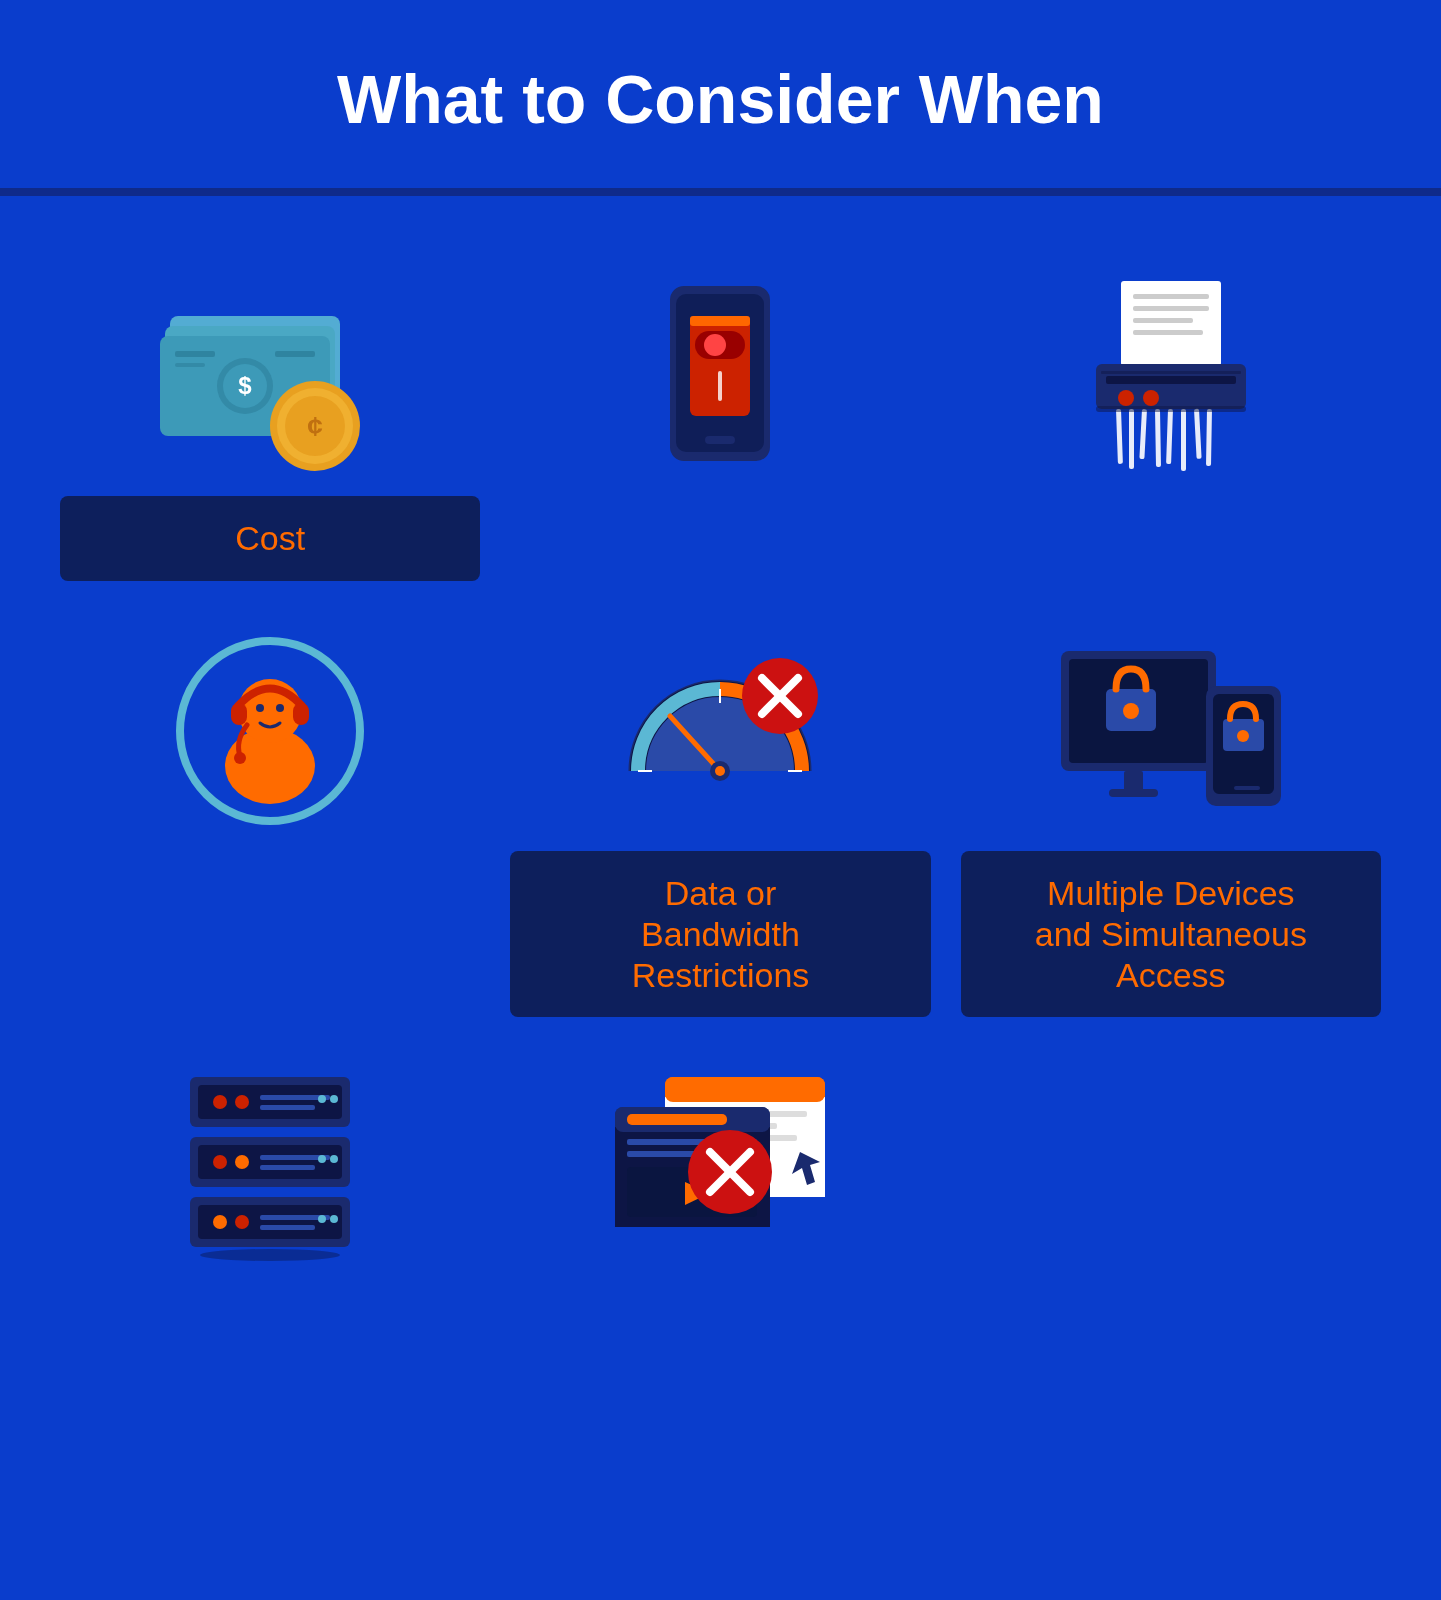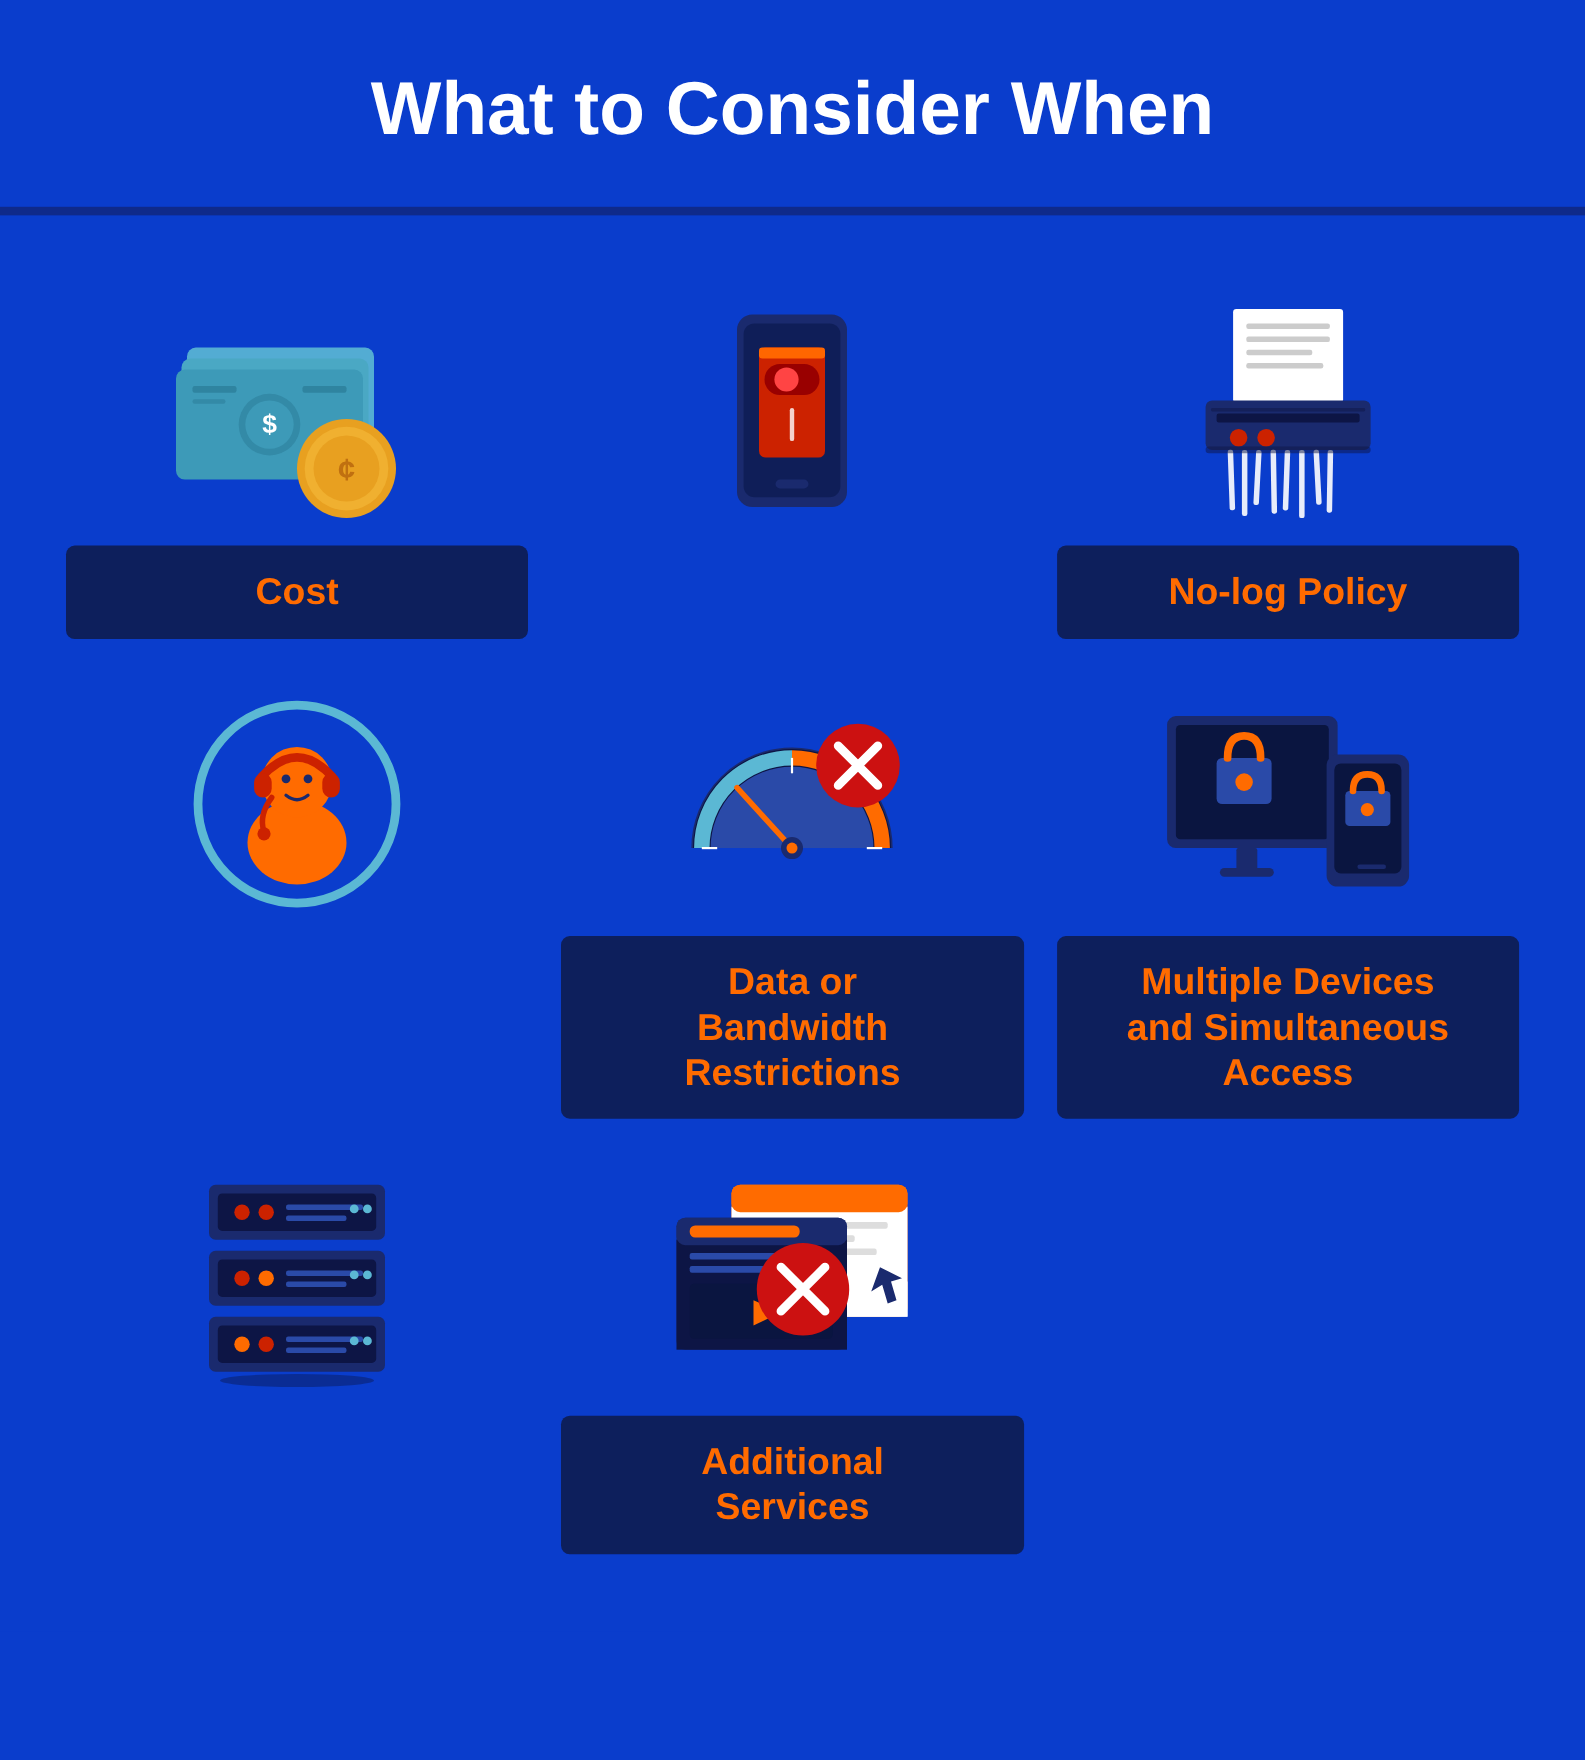--- a/index.html
+++ b/index.html
@@ -66,21 +66,21 @@
       width: 100%;
       background: #0d1f5c;
       border-radius: 8px;
       text-align: center;
       padding: 22px 20px;
       margin-top: 20px;
     }
 
     .label-box span {
       font-size: 34px;
-      font-weight: 700;
+      font-weight: 400;
       color: #ff6b00;
       line-height: 1.2;
       display: block;
     }
 
     
     svg {
       display: block;
     }
 
@@ -198,23 +198,20 @@
           <rect x="97" y="133" width="5" height="55" rx="2" fill="white" opacity="0.9" transform="rotate(2 97 133)"></rect>
           <rect x="110" y="133" width="5" height="62" rx="2" fill="white" opacity="0.9"></rect>
           <rect x="123" y="133" width="5" height="50" rx="2" fill="white" opacity="0.9" transform="rotate(-3 123 133)"></rect>
           <rect x="136" y="133" width="5" height="57" rx="2" fill="white" opacity="0.9" transform="rotate(1 136 133)"></rect>
 
           <rect x="30" y="95" width="140" height="3" rx="1" fill="#0d1545" opacity="0.5"></rect>
 
           <rect x="25" y="130" width="150" height="6" rx="3" fill="#0d1545" opacity="0.5"></rect>
         </svg>
       </div>
-      <div class="label-box">
-        <span>No-log Policy</span>
-      </div>
     </div>
 
     <div class="card">
       <div class="icon-area icon-support">
         <svg viewBox="0 0 210 200" xmlns="http://www.w3.org/2000/svg">
 
           <circle cx="105" cy="100" r="90" fill="none" stroke="#5bb8d4" stroke-width="8"></circle>
 
           <ellipse cx="105" cy="135" rx="45" ry="38" fill="#ff6b00"></ellipse>
 
@@ -359,19 +356,16 @@
           <rect x="22" y="84" width="100" height="6" rx="2" fill="#2a4aa8"></rect>
 
           <rect x="22" y="100" width="130" height="50" rx="4" fill="#0a1540"></rect>
           <polygon points="80,115 80,138 105,126" fill="#ff6b00"></polygon>
 
           <circle cx="125" cy="105" r="42" fill="#cc1111"></circle>
           <line x1="105" y1="85" x2="145" y2="125" stroke="white" stroke-width="8" stroke-linecap="round"></line>
           <line x1="145" y1="85" x2="105" y2="125" stroke="white" stroke-width="8" stroke-linecap="round"></line>
         </svg>
       </div>
-      <div class="label-box">
-        <span>Additional<br>Services</span>
-      </div>
     </div>
 
   </div>
 </div>
 
 </body></html>

